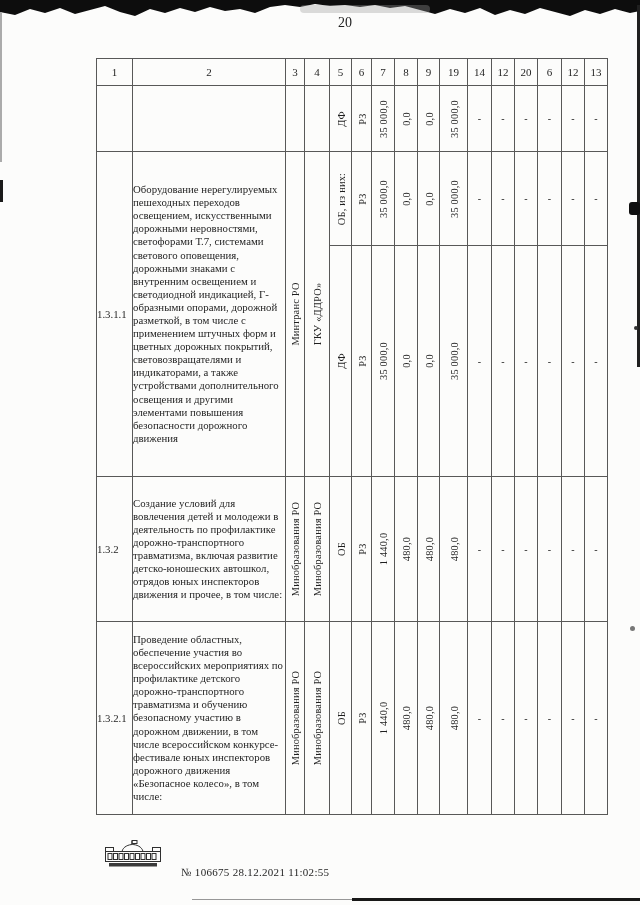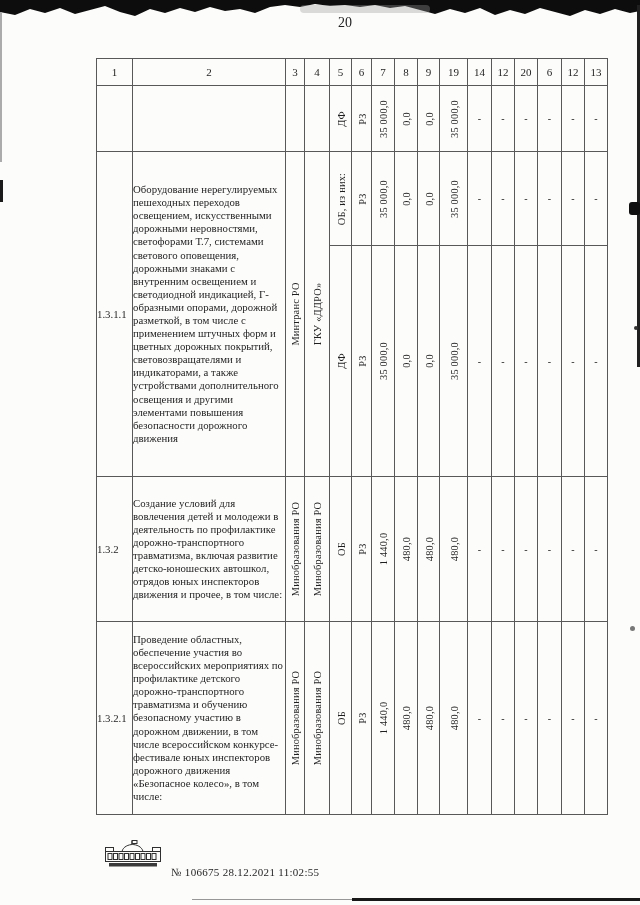--- a/index.html
+++ b/index.html
@@ -49,21 +49,21 @@
   td.txt{text-align:left;vertical-align:top;padding:2px 4px;font-size:10.8px;line-height:13.1px;}
   td.rot{position:relative;}
   td.rot>span{
     position:absolute;left:50%;top:50%;
     transform:translate(-50%,-50%) rotate(-90deg);
     white-space:nowrap;font-size:10.4px;letter-spacing:.2px;
   }
   td.dash{text-align:center;vertical-align:middle;font-size:10px;color:#222;}
   
   .stamp{position:absolute;left:104px;top:840px;}
-  .regnote{position:absolute;left:171px;top:866px;font-size:11px;letter-spacing:.3px;}
+  .regnote{position:absolute;left:181px;top:866px;font-size:11px;letter-spacing:.3px;}
 </style>
 </head>
 <body>
 
 <div class="page">
 
   <div class="torn"></div>
   <div class="torn-smudge"></div>
   <div class="edge-left-gray"></div>
   <div class="edge-left-black"></div>

